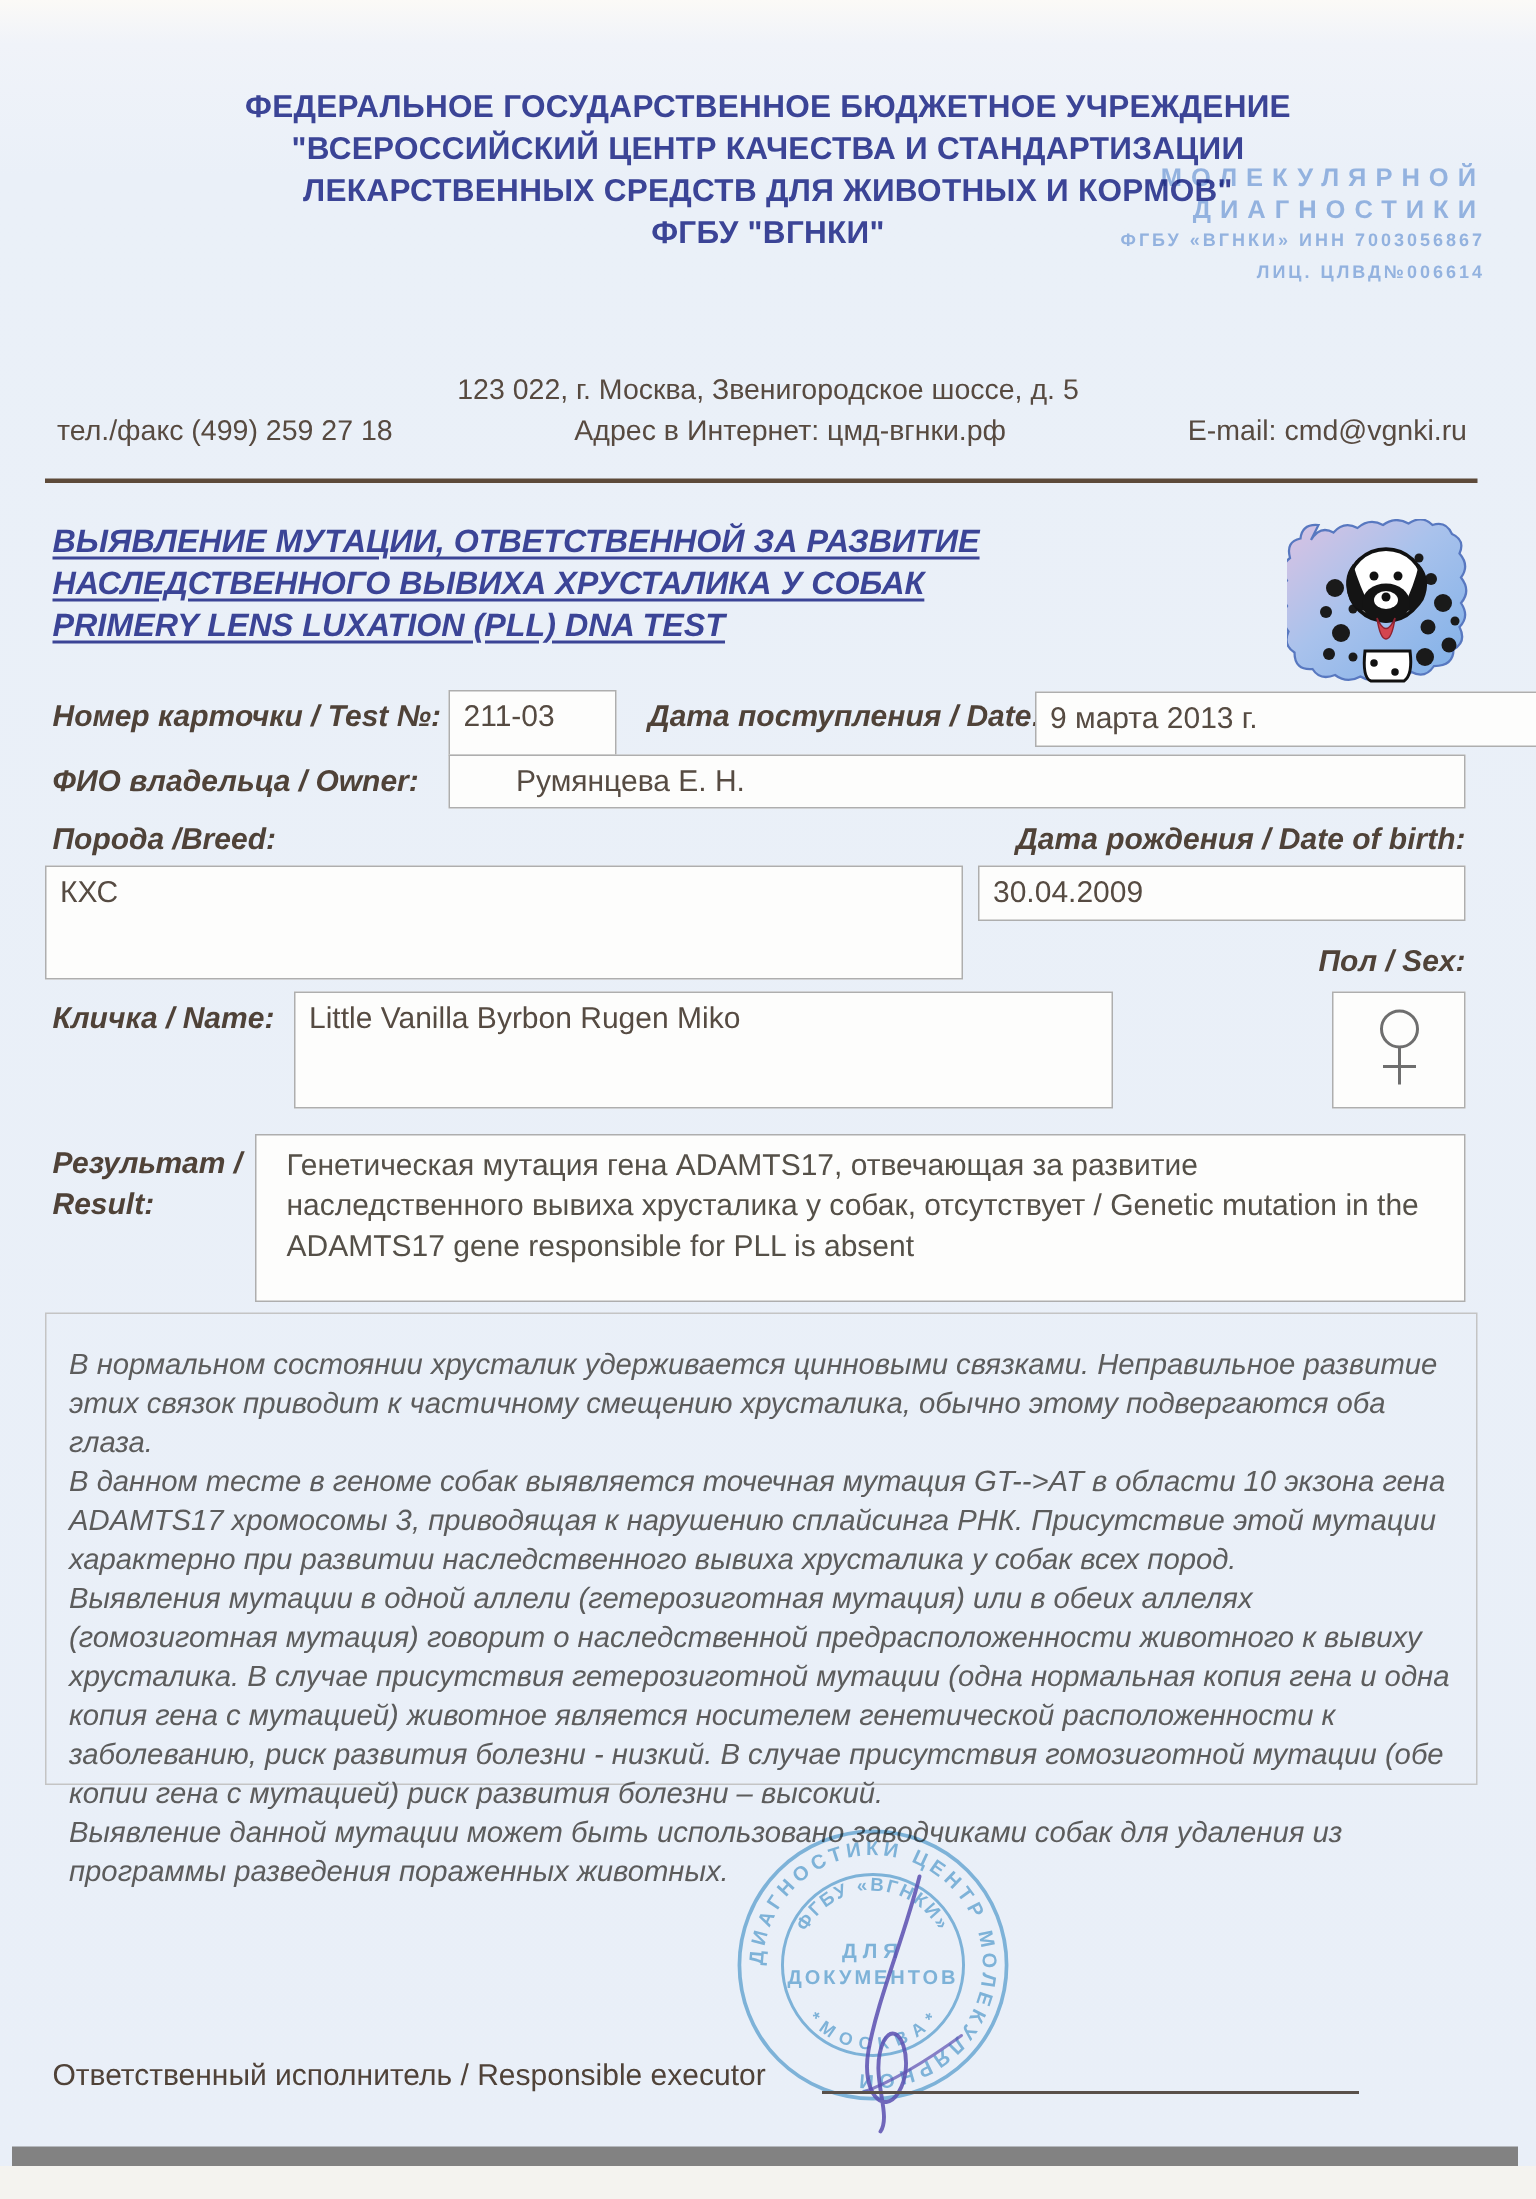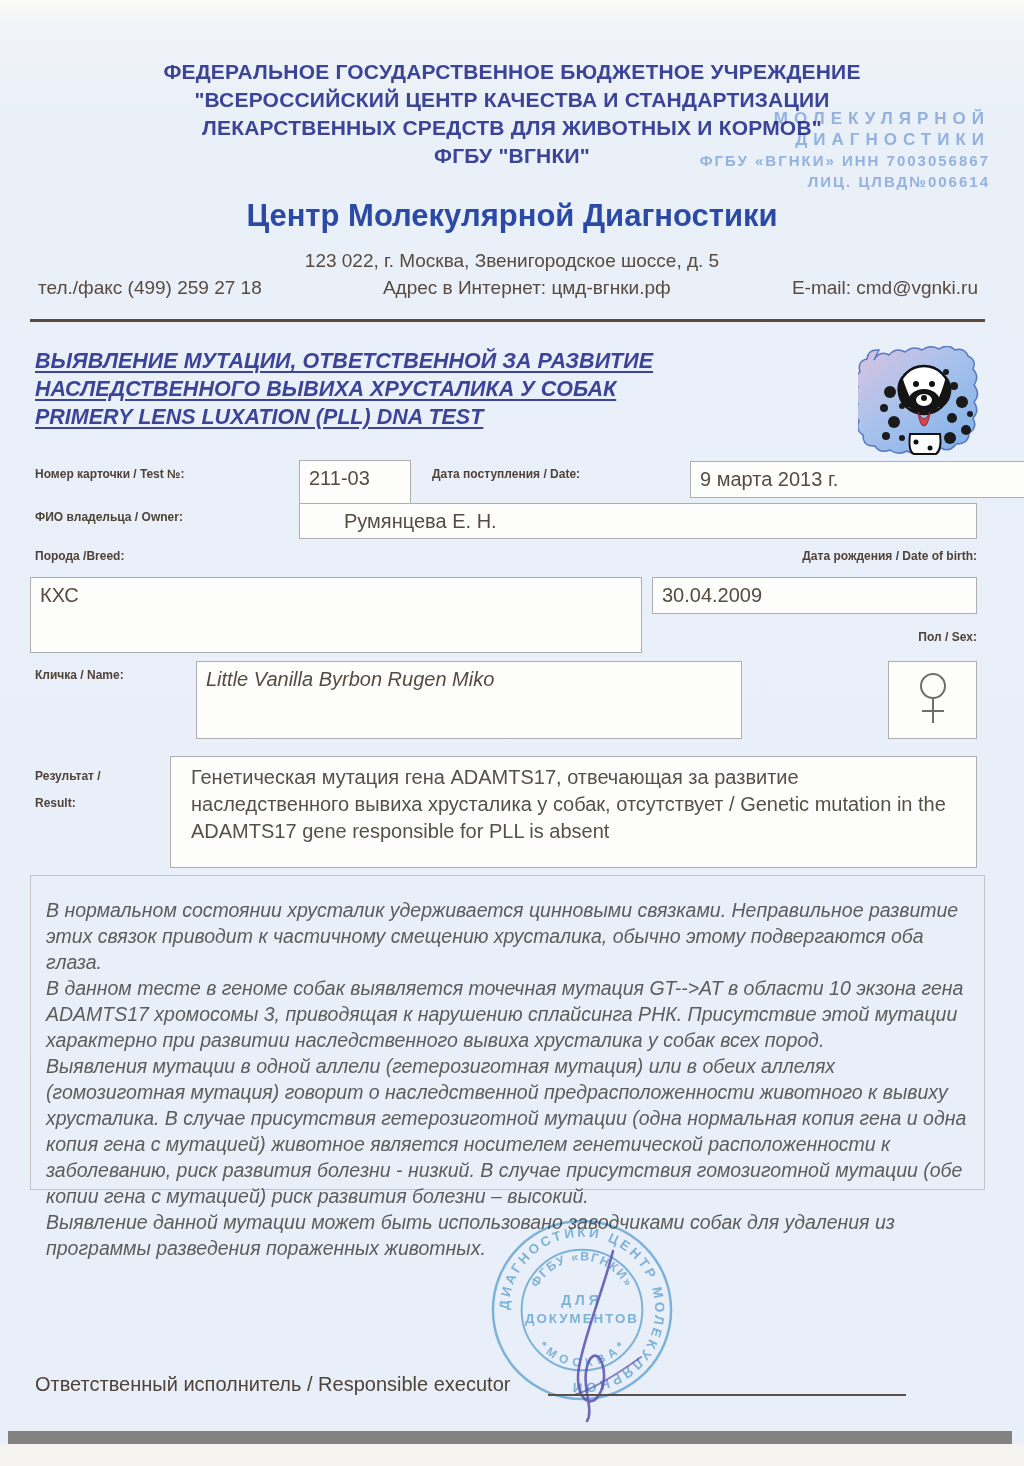--- a/index.html
+++ b/index.html
@@ -7,31 +7,31 @@
     position:relative;width:1024px;height:1466px;overflow:hidden;
     background:linear-gradient(180deg,#fbfaf7 0%,#f0f3f9 2%,#eaf0f8 8%,#e9eff8 100%);
     font-family:"Liberation Sans",sans-serif;color:#4f4238;
   }
   .abs{position:absolute;}
   .org-block{top:58px;left:0;width:1024px;text-align:center;
     font-weight:bold;font-size:21px;line-height:28px;color:#3b4496;letter-spacing:.2px;}
   .overlay-stamp{top:108px;right:34px;text-align:right;color:#8fb2e2;
     font-weight:bold;mix-blend-mode:multiply;opacity:.85;line-height:21px;}
   .overlay-stamp .st-big{font-size:17px;letter-spacing:6px;}
-  .overlay-stamp .st-small{font-size:15px;letter-spacing:2px;}
+  .overlay-stamp .st-small{font-size:12px;letter-spacing:2px;}
   .center-name{top:198px;left:0;width:1024px;text-align:center;
     font-weight:bold;font-size:31px;color:#2a4aa5;}
   .addr{top:250px;left:0;width:1024px;text-align:center;font-size:19px;color:#574a40;}
   .contacts{top:277px;left:38px;width:940px;display:flex;justify-content:space-between;
     font-size:19px;color:#574a40;}
   .rule{top:319px;left:30px;width:955px;height:3px;background:#5d4a3a;}
   .doc-title{top:347px;left:35px;width:820px;font-size:21.5px;font-weight:bold;
     font-style:italic;color:#3b4496;line-height:28px;}
   .doc-title div{text-decoration:underline;text-underline-offset:3px;}
-  .lbl{font-weight:bold;font-size:12px;color:#4f4238;white-space:nowrap;}
+  .lbl{font-weight:bold;font-size:20px;color:#4f4238;white-space:nowrap;font-style:italic;}
   .box{background:#fdfdfc;border:1px solid #aeaeae;font-size:20px;color:#564b42;
     padding:6px 9px;box-sizing:border-box;}
   .info-box{top:875px;left:30px;width:955px;height:315px;border:1px solid #c4c4c4;
     background:transparent;box-sizing:border-box;padding:21px 15px;
     font-style:italic;font-size:19.5px;line-height:26px;color:#5c5c5c;}
   .info-box p{margin:0;}
   .exec-label{top:1373px;left:35px;font-size:20px;color:#4f4238;}
   .exec-line{top:1394px;left:548px;width:358px;height:2px;background:#59504a;}
   .bottom-bar{top:1431px;left:8px;width:1004px;height:13px;background:#828282;}
   .bottom-strip{top:1444px;left:0;width:1024px;height:22px;background:#f4f3ef;}
@@ -50,21 +50,20 @@
     <div>ФГБУ "ВГНКИ"</div>
   </div>
 
   <div class="abs overlay-stamp">
     <div class="st-big">МОЛЕКУЛЯРНОЙ</div>
     <div class="st-big">ДИАГНОСТИКИ</div>
     <div class="st-small">ФГБУ «ВГНКИ»   ИНН 7003056867</div>
     <div class="st-small">ЛИЦ.  ЦЛВД№006614</div>
   </div>
 
-  <div class="abs center-name">Центр Молекулярной Диагностики</div>
   <div class="abs addr">123 022, г. Москва, Звенигородское шоссе, д. 5</div>
 
   <div class="abs contacts">
     <span>тел./факс (499) 259 27 18</span>
     <span>Адрес в Интернет: цмд-вгнки.рф</span>
     <span>E-mail: cmd@vgnki.ru</span>
   </div>
 
   <div class="abs rule"></div>
 
@@ -129,21 +128,21 @@
   <div class="abs box" style="left:299px;top:503px;width:678px;height:36px;padding-left:44px;">Румянцева Е. Н.</div>
 
   <div class="abs lbl" style="left:35px;top:549px;">Порода /Breed:</div>
   <div class="abs lbl" style="right:47px;top:549px;">Дата рождения / Date of birth:</div>
   <div class="abs box" style="left:30px;top:577px;width:612px;height:76px;">КХС</div>
   <div class="abs box" style="left:652px;top:577px;width:325px;height:37px;">30.04.2009</div>
 
   <div class="abs lbl" style="right:47px;top:630px;">Пол / Sex:</div>
 
   <div class="abs lbl" style="left:35px;top:668px;">Кличка / Name:</div>
-  <div class="abs box" style="left:196px;top:661px;width:546px;height:78px;font-style:italic;">Little Vanilla Byrbon Rugen Miko</div>
+  <div class="abs box" style="left:196px;top:661px;width:546px;height:78px;">Little Vanilla Byrbon Rugen Miko</div>
   <div class="abs box sex-box" style="left:888px;top:661px;width:89px;height:78px;">
     <svg width="36" height="58" viewBox="0 0 36 58">
       <circle cx="18" cy="15" r="12" fill="none" stroke="#6e6e6e" stroke-width="2"></circle>
       <line x1="18" y1="27" x2="18" y2="52" stroke="#6e6e6e" stroke-width="2"></line>
       <line x1="7" y1="40" x2="29" y2="40" stroke="#6e6e6e" stroke-width="2"></line>
     </svg>
   </div>
 
   <div class="abs lbl" style="left:35px;top:763px;line-height:27px;">
     <div>Результат /</div>

